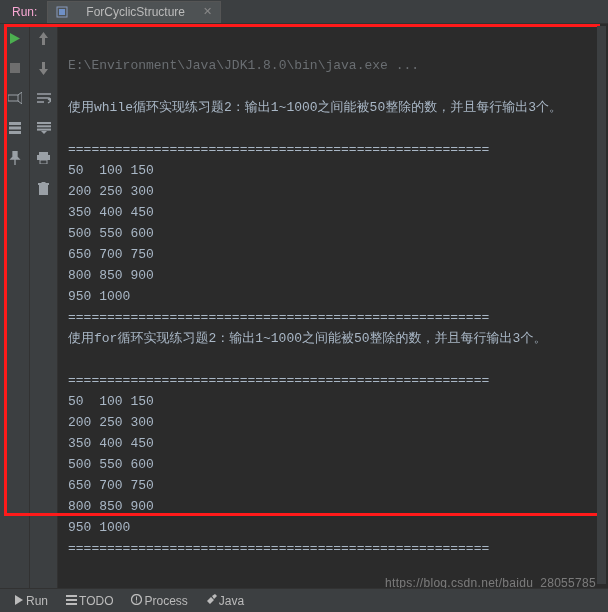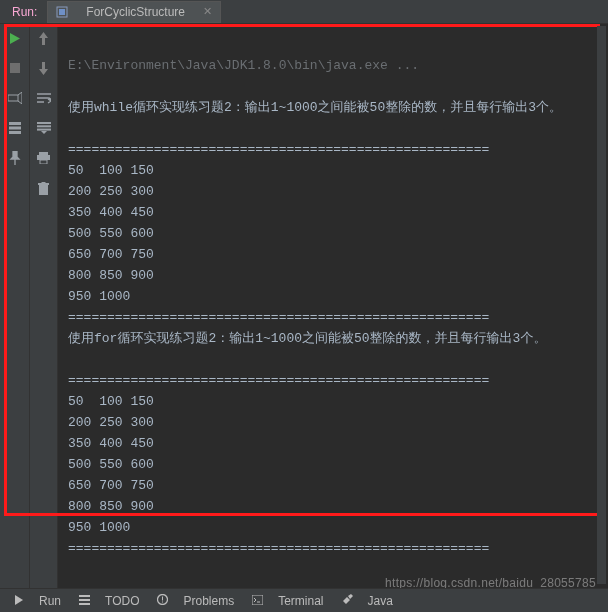--- a/index.html
+++ b/index.html
@@ -94,21 +94,21 @@
       border-top: 1px solid #323232;
       display: flex;
       align-items: center;
       gap: 2px;
       padding: 0 6px;
       position: relative;
     }
     .bottom-item {
       display: flex;
       align-items: center;
-      gap: 15px;
+      gap: 2px;
       padding: 0 8px;
       color: #bbbbbb;
       font-size: 12px;
       height: 22px;
       cursor: pointer;
     }
     .watermark {
       position: absolute;
       right: 12px;
       bottom: 22px;
@@ -266,28 +266,21 @@
           <rect x="0" y="8" width="11" height="2" fill="#bbbbbb"></rect>
         </svg></span>
     <span>TODO</span>
   </div>
   <div class="bottom-item">
     <span><svg width="11" height="11" viewBox="0 0 11 11">
           <circle cx="5.5" cy="5.5" r="5" fill="none" stroke="#bbbbbb" stroke-width="1.3"></circle>
           <rect x="5" y="2.5" width="1" height="4" fill="#bbbbbb"></rect>
           <rect x="5" y="7.5" width="1" height="1" fill="#bbbbbb"></rect>
         </svg></span>
-    <span>Problems</span>
-  </div>
-  <div class="bottom-item">
-    <span><svg width="11" height="10" viewBox="0 0 11 10">
-          <rect x="0" y="0" width="11" height="10" fill="none" stroke="#bbbbbb"></rect>
-          <path d="M2 3 L4 5 L2 7 M5 7 L8 7" stroke="#bbbbbb" stroke-width="1" fill="none"></path>
-        </svg></span>
-    <span>Terminal</span>
+    <span>Process</span>
   </div>
   <div class="bottom-item">
     <span><svg width="11" height="11" viewBox="0 0 11 11">
           <path d="M1 7 L5 3 L8 6 L4 10 Z M6 2 L9 0 L11 2 L8 5" fill="#bbbbbb"></path>
         </svg></span>
     <span>Java</span>
   </div>
 </div>
 
 </body></html>

